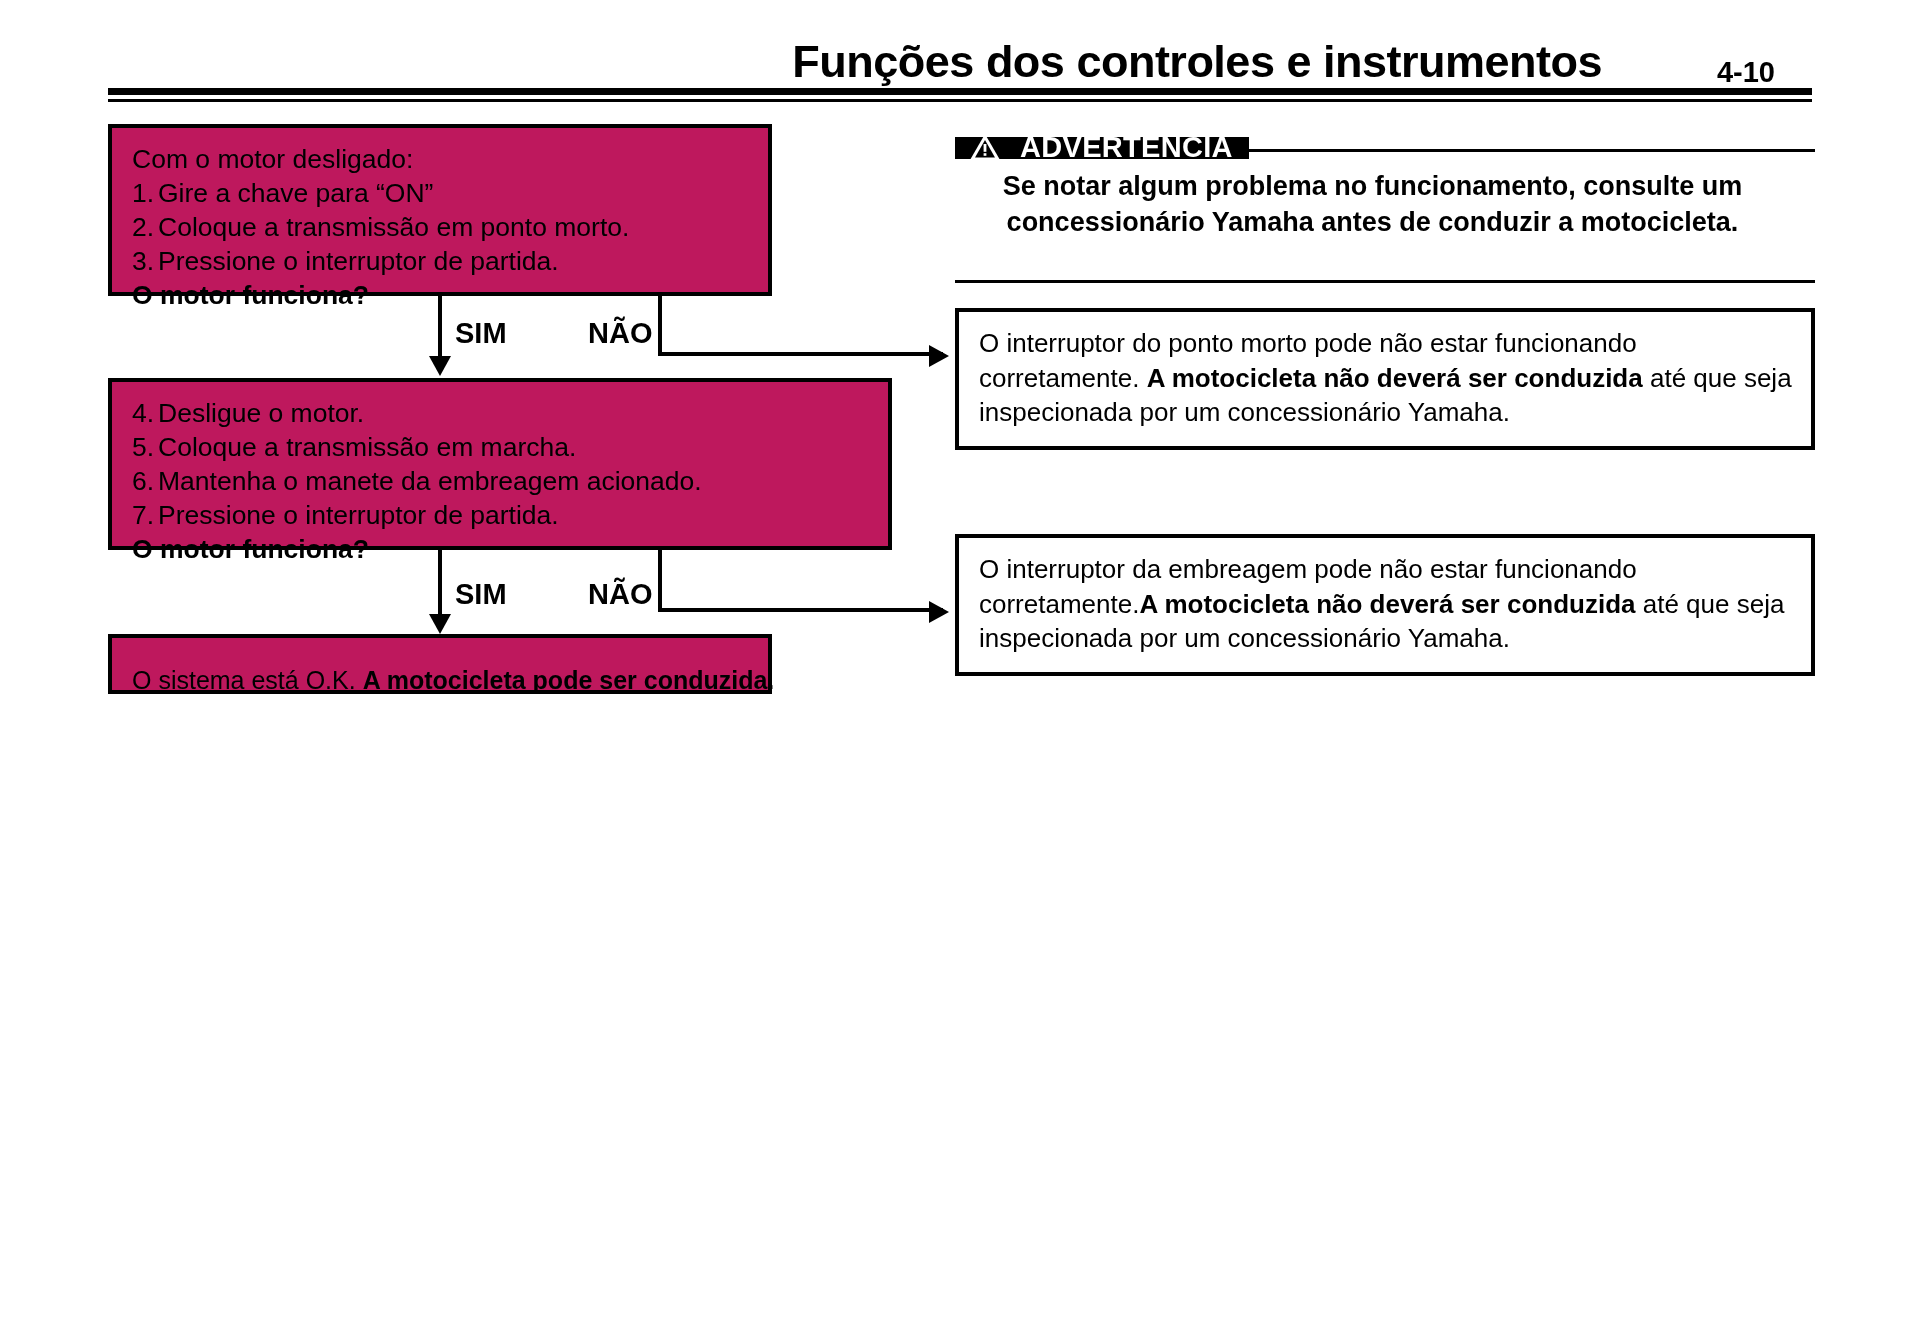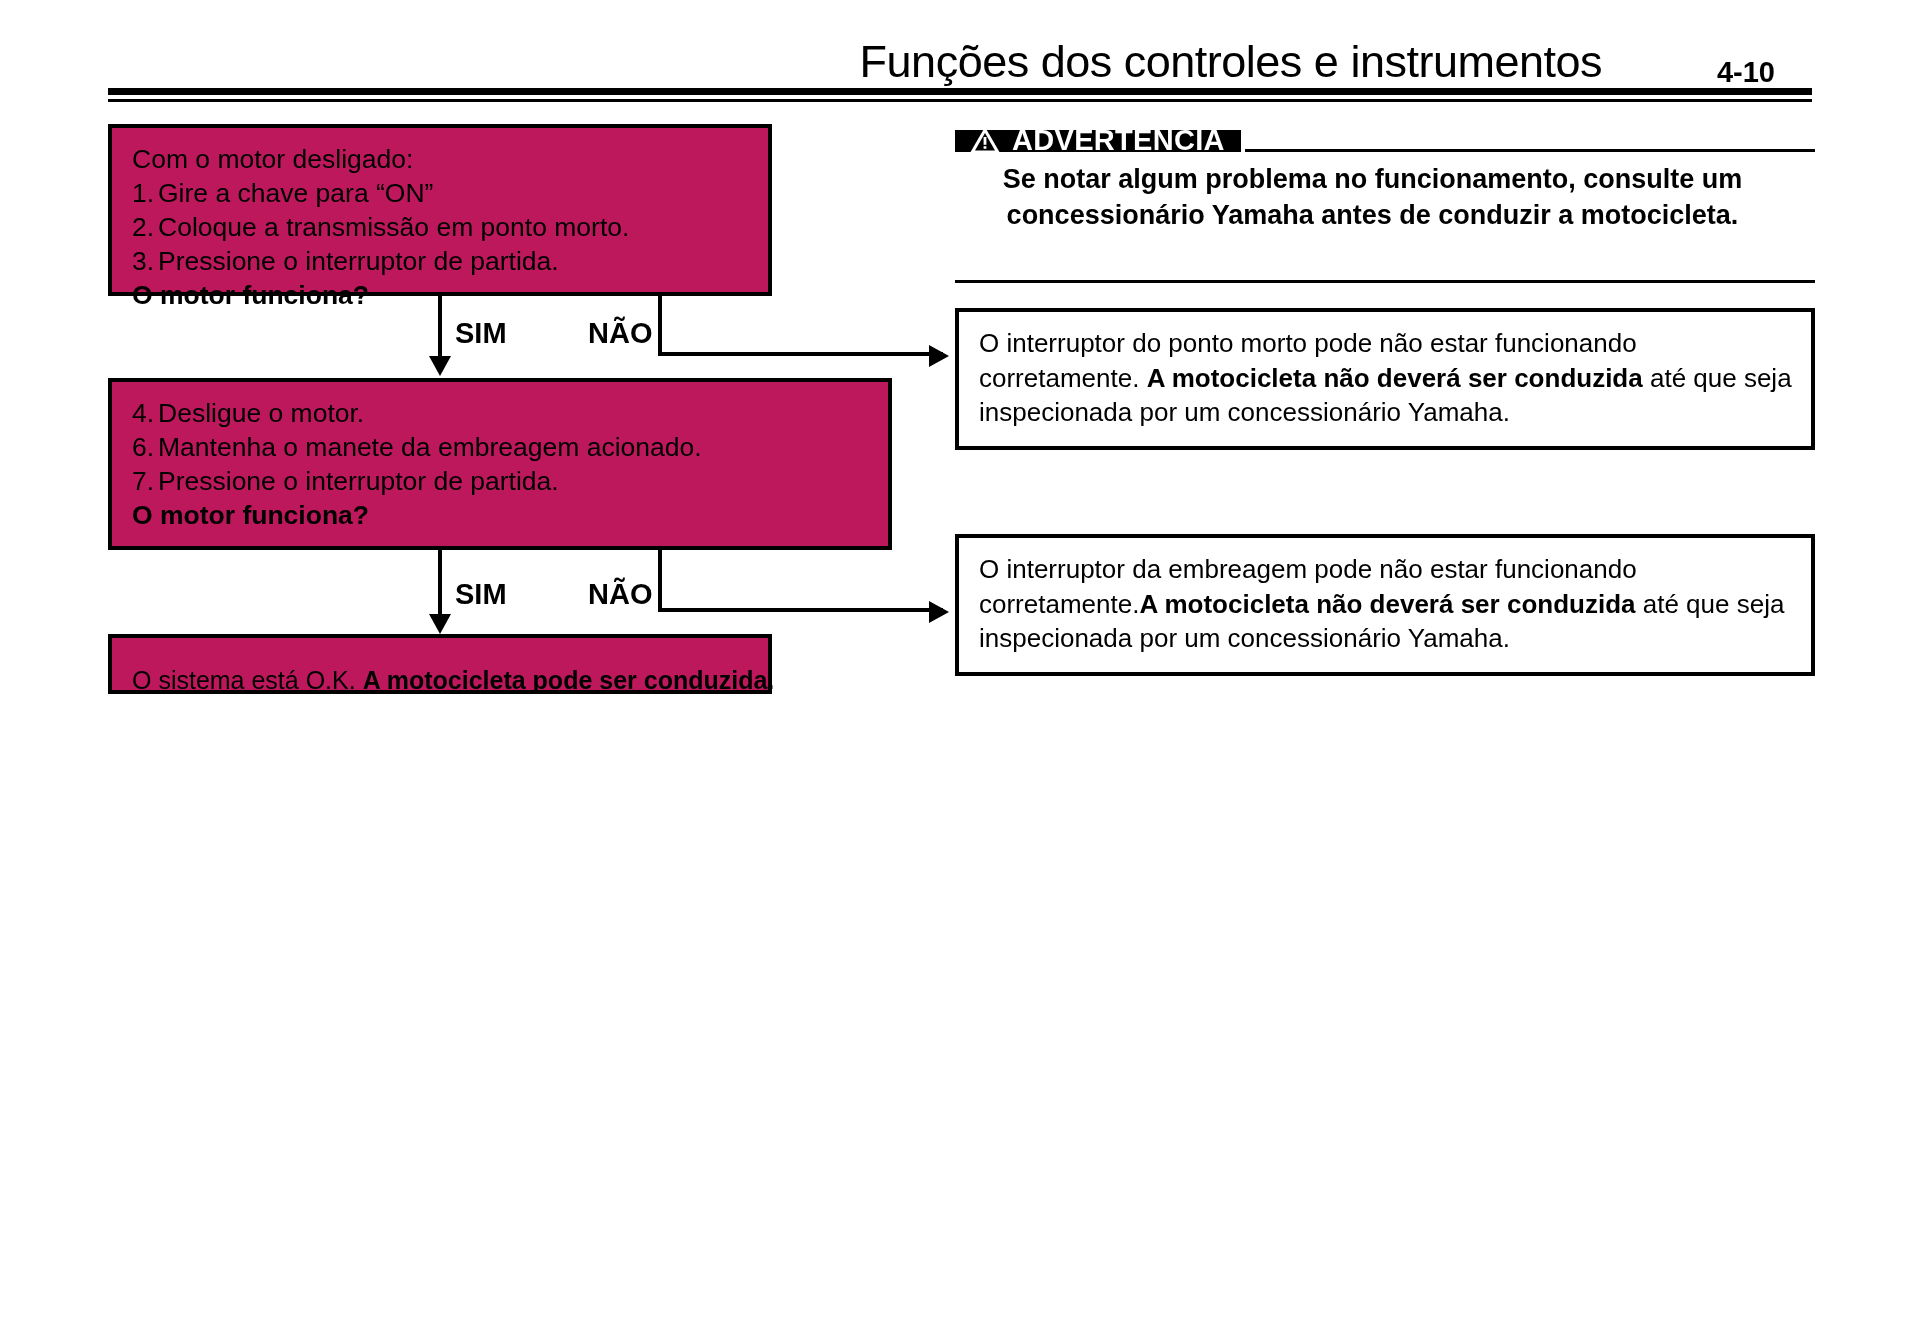--- a/index.html
+++ b/index.html
@@ -23,21 +23,21 @@
     left: 0;
     top: 0;
     width: 1920px;
     height: 110px;
   }
   #header-title {
     position: absolute;
     right: 318px;
     top: 36px;
     font-size: 45px;
-    font-weight: normal;
+    font-weight: bold;
     letter-spacing: -0.5px;
     white-space: nowrap;
     text-align: right;
   }
   #header-pagenum {
     position: absolute;
     right: 145px;
     top: 56px;
     font-size: 29px;
     font-weight: bold;
@@ -154,26 +154,27 @@
 
   #warning-block {
     position: absolute;
     left: 0px;
     top: 130px;
     width: 860px;
   }
   #warning-banner {
     display: inline-flex;
     align-items: center;
-    gap: 11px;
+    gap: 19px;
     background: #000;
     color: #fff;
     padding: 5px 16px 7px 14px;
     height: 22px;
     vertical-align: middle;
+    margin-top: 7px;
   }
   #warning-banner-label {
     font-size: 29px;
     font-weight: bold;
     letter-spacing: 0.3px;
     white-space: nowrap;
     line-height: 1;
   }
   .warn-tri {
     display: block;
@@ -240,20 +241,21 @@
   <div class="branch-vline" id="b1-vline-sim"></div>
   <div class="arrow-down" id="b1-arrow-sim"></div>
   <div class="branch-vline" id="b1-vline-nao"></div>
   <div class="branch-hline" id="b1-hline-nao"></div>
   <div class="arrow-right" id="b1-arrow-nao"></div>
   <div class="branch-label" id="b1-label-sim">SIM</div>
   <div class="branch-label" id="b1-label-nao">NÃO</div>
 
   <div class="fc-box" id="box-step2">
     <div class="fc-line"><span class="fc-num">4.</span><span>Desligue o motor.</span></div>
+    <div class="fc-line"><span class="fc-num">5.</span><span>Coloque a transmissão em marcha.</span></div>
     <div class="fc-line"><span class="fc-num">6.</span><span>Mantenha o manete da embreagem acionado.</span></div>
     <div class="fc-line"><span class="fc-num">7.</span><span>Pressione o interruptor de partida.</span></div>
     <div class="fc-line bold">O motor funciona?</div>
   </div>
 
   <div class="branch-vline" id="b2-vline-sim"></div>
   <div class="arrow-down" id="b2-arrow-sim"></div>
   <div class="branch-vline" id="b2-vline-nao"></div>
   <div class="branch-hline" id="b2-hline-nao"></div>
   <div class="arrow-right" id="b2-arrow-nao"></div>

